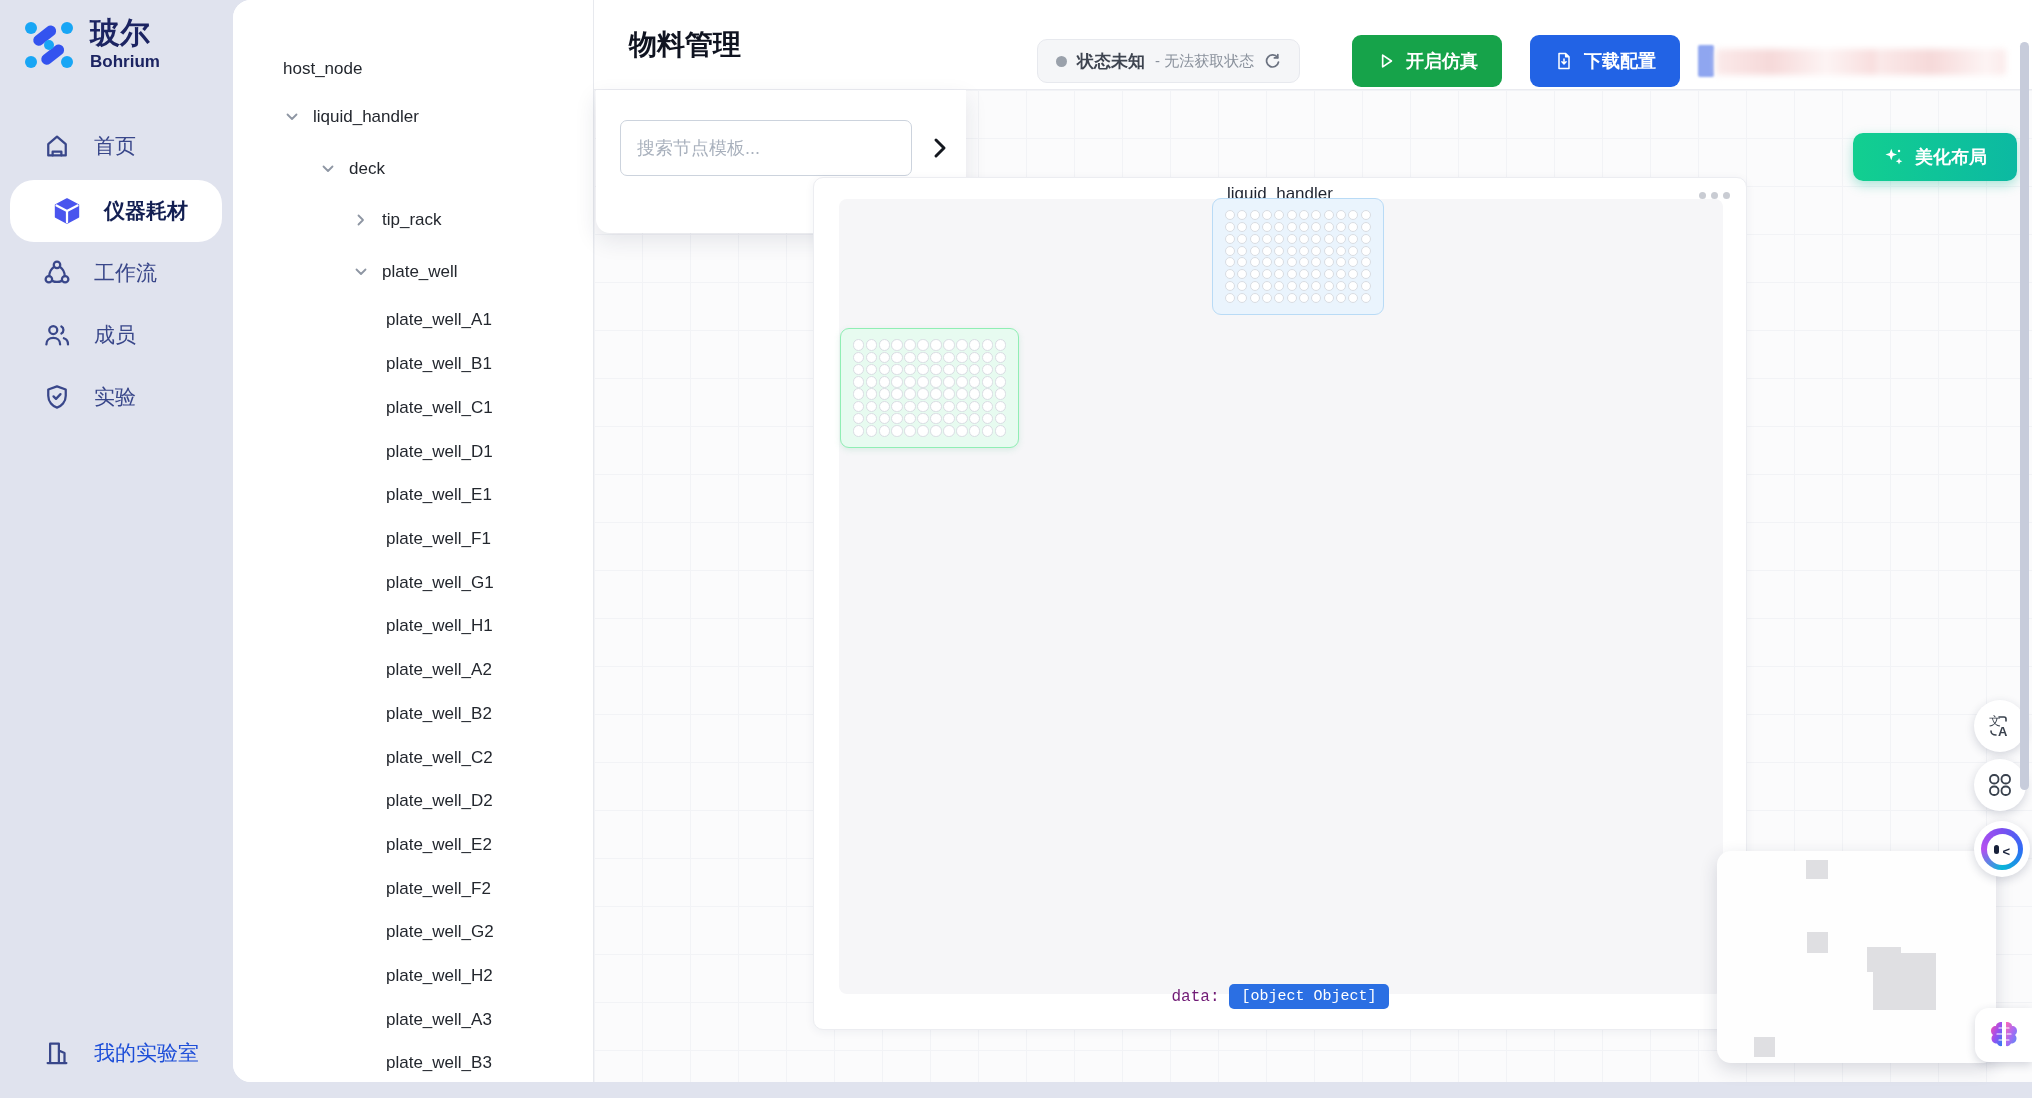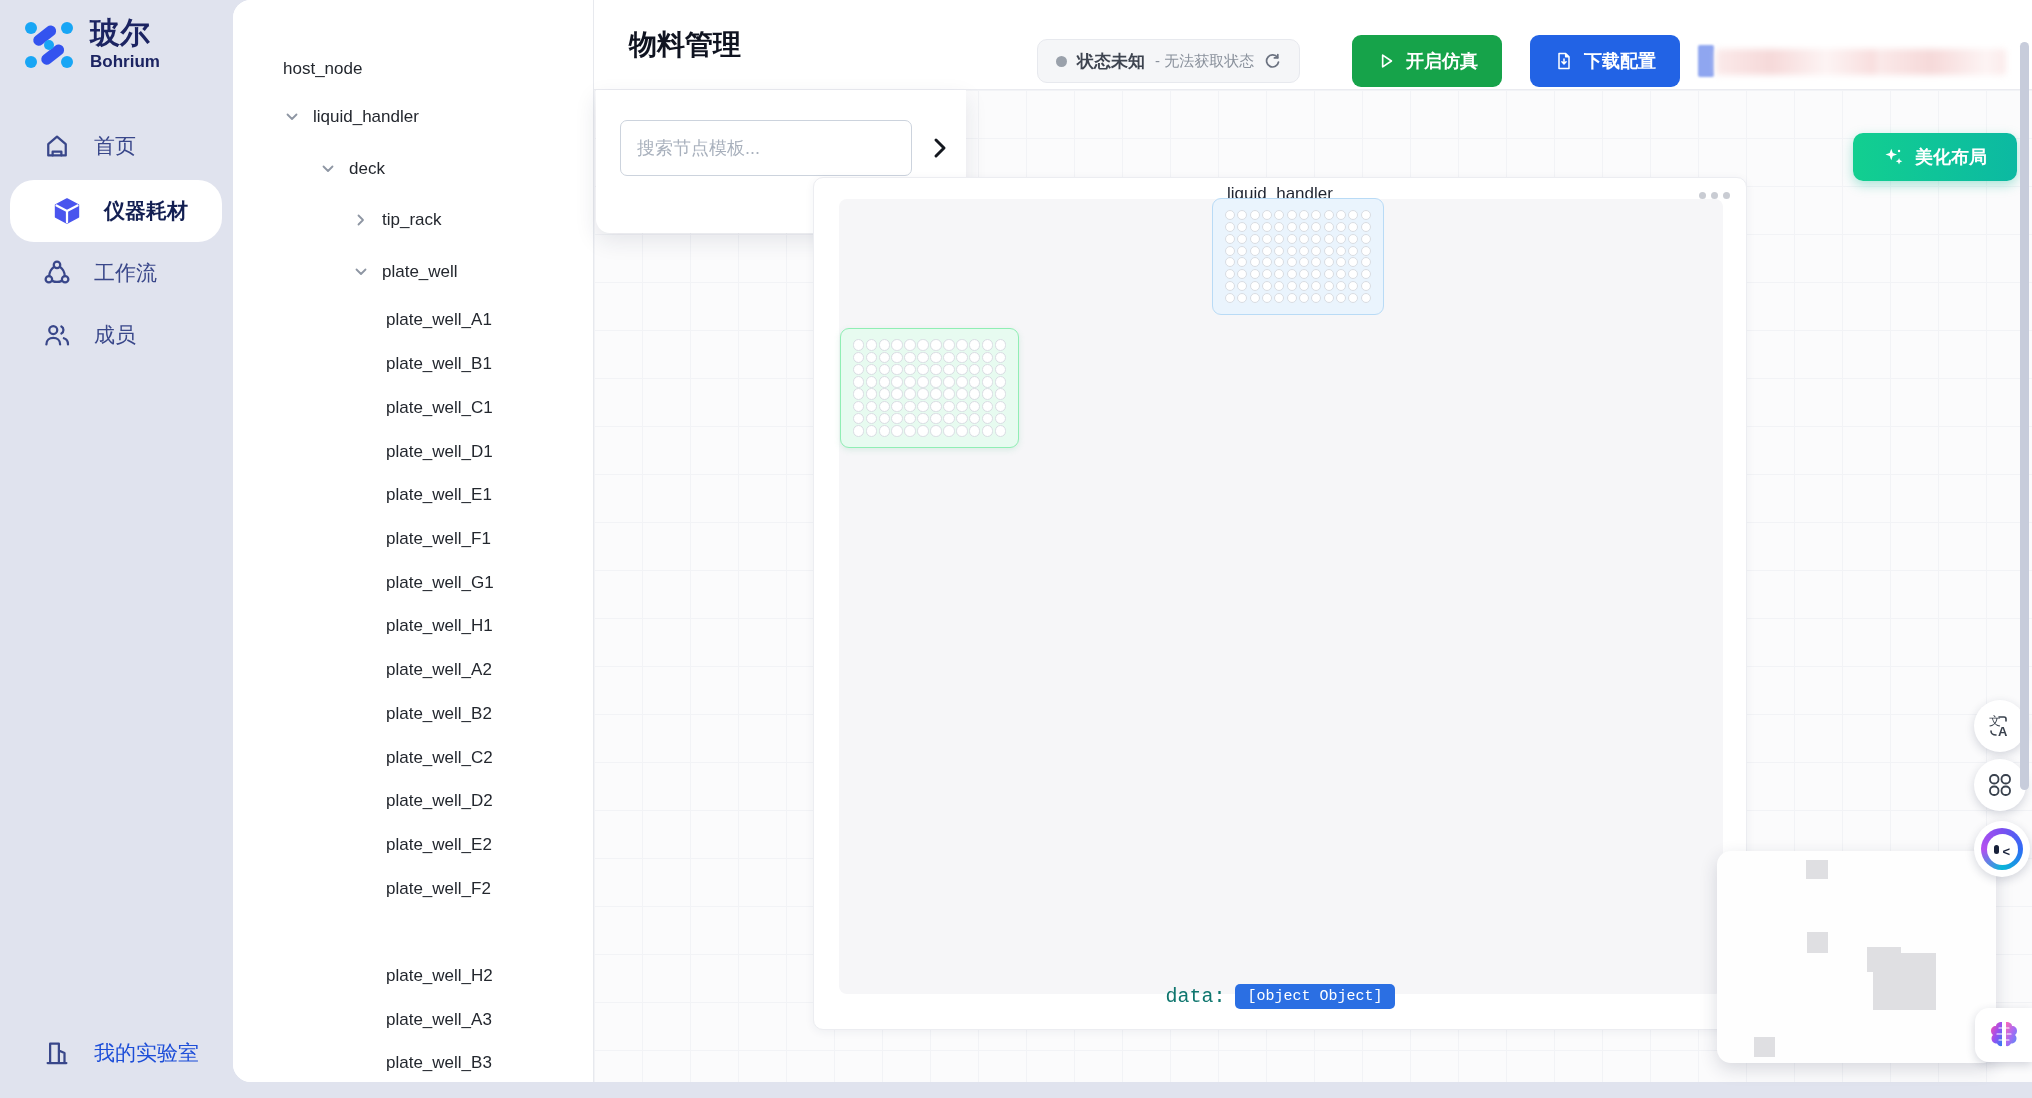--- a/index.html
+++ b/index.html
@@ -56,21 +56,21 @@
   .search-results { position:absolute; right:26px; top:105px; font-size:16px; color:#6f7682; }
   .beautify-btn { position:absolute; left:1259px; top:43px; height:48px; padding:0 30px; display:flex; align-items:center; gap:10px; border:none; border-radius:10px; color:#fff; font-size:18px; font-weight:700; cursor:pointer; font-family:inherit; background:linear-gradient(90deg,#12cf90,#0cb9a2); box-shadow:0 4px 12px rgba(16,185,150,.35); }
 
   
   .node-card { position:absolute; left:219px; top:87px; width:934px; height:853px; background:#ffffff; border:1px solid #ecedf1; border-radius:10px; box-shadow:0 2px 10px rgba(40,50,80,.06); }
   .node-title { position:absolute; left:0; right:0; top:6px; text-align:center; font-size:17px; color:#1f2430; }
   .node-dots { position:absolute; right:16px; top:14px; display:flex; gap:5px; cursor:pointer; }
   .node-dots i { width:7px; height:7px; border-radius:50%; background:#c9ccd3; }
   .node-deck { position:absolute; left:25px; top:21px; width:884px; height:795px; background:#f6f6f8; border-radius:8px; }
   .node-data-row { position:absolute; left:0; right:0; top:806px; display:flex; align-items:center; justify-content:center; gap:10px; }
-  .data-label { font-size:20px; color:#0f766e; font-family:"Liberation Mono","DejaVu Sans Mono",monospace; }
+  .data-label { font-size:16px; color:#701a75; font-family:"Liberation Mono","DejaVu Sans Mono",monospace; }
   .data-pill { background:#2b6fe3; color:#fff; font-size:15px; padding:4px 12px; border-radius:5px; font-family:"Liberation Mono","DejaVu Sans Mono",monospace; }
 
   
   .plate { position:absolute; border-radius:9px; display:grid; cursor:pointer; }
   .plate-blue { left:618px; top:108px; width:172px; height:117px; background:#eaf4fd; border:1.5px solid #b9dbf6; padding:10px 11px; }
   .plate-green { left:246px; top:238px; width:179px; height:120px; background:#e7fbf0; border:1.5px solid #90eeb4; padding:10px 11px; box-shadow:0 2px 6px rgba(60,180,120,.15); }
   .well-cell { display:flex; align-items:center; justify-content:center; }
   .well { border-radius:50%; background:#ffffff; border:1px solid #d9dde3; }
   .plate-blue .well { width:10px; height:10px; }
   .plate-green .well { width:11.5px; height:11.5px; }
@@ -134,20 +134,27 @@
     <span class="nav-label">工作流</span>
   </div>
   <div class="nav-item" style="top:304px">
     <svg class="nav-icon" viewBox="0 0 24 24">
       <circle class="tl-icon" cx="9" cy="8" r="3.2"></circle>
         <path class="tl-icon" d="M3.5 19.5 c0-3.2 2.4-5.2 5.5-5.2 s5.5 2 5.5 5.2"></path>
       <path class="tl-icon" d="M15.5 5.2 a3.2 3.2 0 0 1 0 5.6 M17.5 14.6 c2.2 .6 3.3 2.4 3.3 4.9"></path>
     </svg>
     <span class="nav-label">成员</span>
   </div>
+  <div class="nav-item" style="top:366px">
+    <svg class="nav-icon" viewBox="0 0 24 24">
+      <path class="tl-icon" d="M12 3.5 L19 6 V11 C19 16 15.5 19.4 12 20.5 C8.5 19.4 5 16 5 11 V6 Z"></path>
+      <path class="tl-icon" d="M9.2 11.5 l2 2 l3.6-3.8"></path>
+    </svg>
+    <span class="nav-label">实验</span>
+  </div>
 
   <div class="side-footer">
     <svg class="nav-icon" viewBox="0 0 24 24">
       <path class="tl-icon" d="M6.5 20 V4.5 h7 V20 M13.5 20 V10 l4.5 2 V20 M4.5 20 h15"></path>
     </svg>
     <span class="nav-label">我的实验室</span>
   </div>
 </div>
 
 <div class="content">
@@ -214,20 +221,23 @@
         <span class="tree-label" style="margin-left: 133px;">plate_well_C2</span>
       </div>
       <div class="tree-row" style="top: 784px; left: 0px; width: 361px;">
         <span class="tree-label" style="margin-left: 133px;">plate_well_D2</span>
       </div>
       <div class="tree-row" style="top: 828px; left: 0px; width: 361px;">
         <span class="tree-label" style="margin-left: 133px;">plate_well_E2</span>
       </div>
       <div class="tree-row" style="top: 872px; left: 0px; width: 361px;">
         <span class="tree-label" style="margin-left: 133px;">plate_well_F2</span>
+      </div>
+      <div class="tree-row" style="top: 915px; left: 0px; width: 361px;">
+        <span class="tree-label" style="margin-left: 133px;">plate_well_G2</span>
       </div>
       <div class="tree-row" style="top: 959px; left: 0px; width: 361px;">
         <span class="tree-label" style="margin-left: 133px;">plate_well_H2</span>
       </div>
       <div class="tree-row" style="top: 1003px; left: 0px; width: 361px;">
         <span class="tree-label" style="margin-left: 133px;">plate_well_A3</span>
       </div>
       <div class="tree-row" style="top: 1046px; left: 0px; width: 361px;">
         <span class="tree-label" style="margin-left: 133px;">plate_well_B3</span>
       </div>

